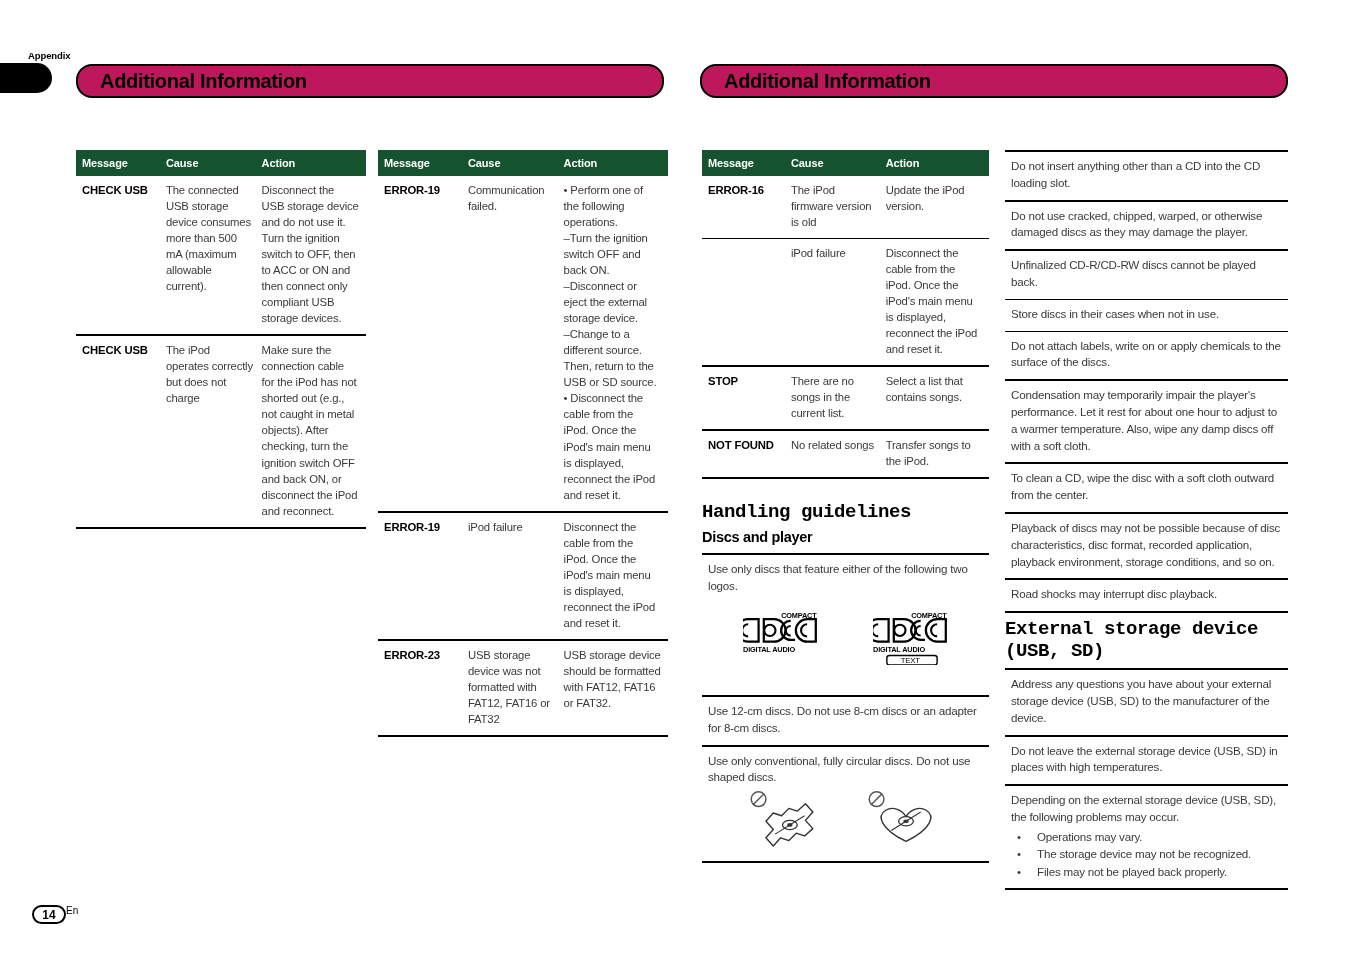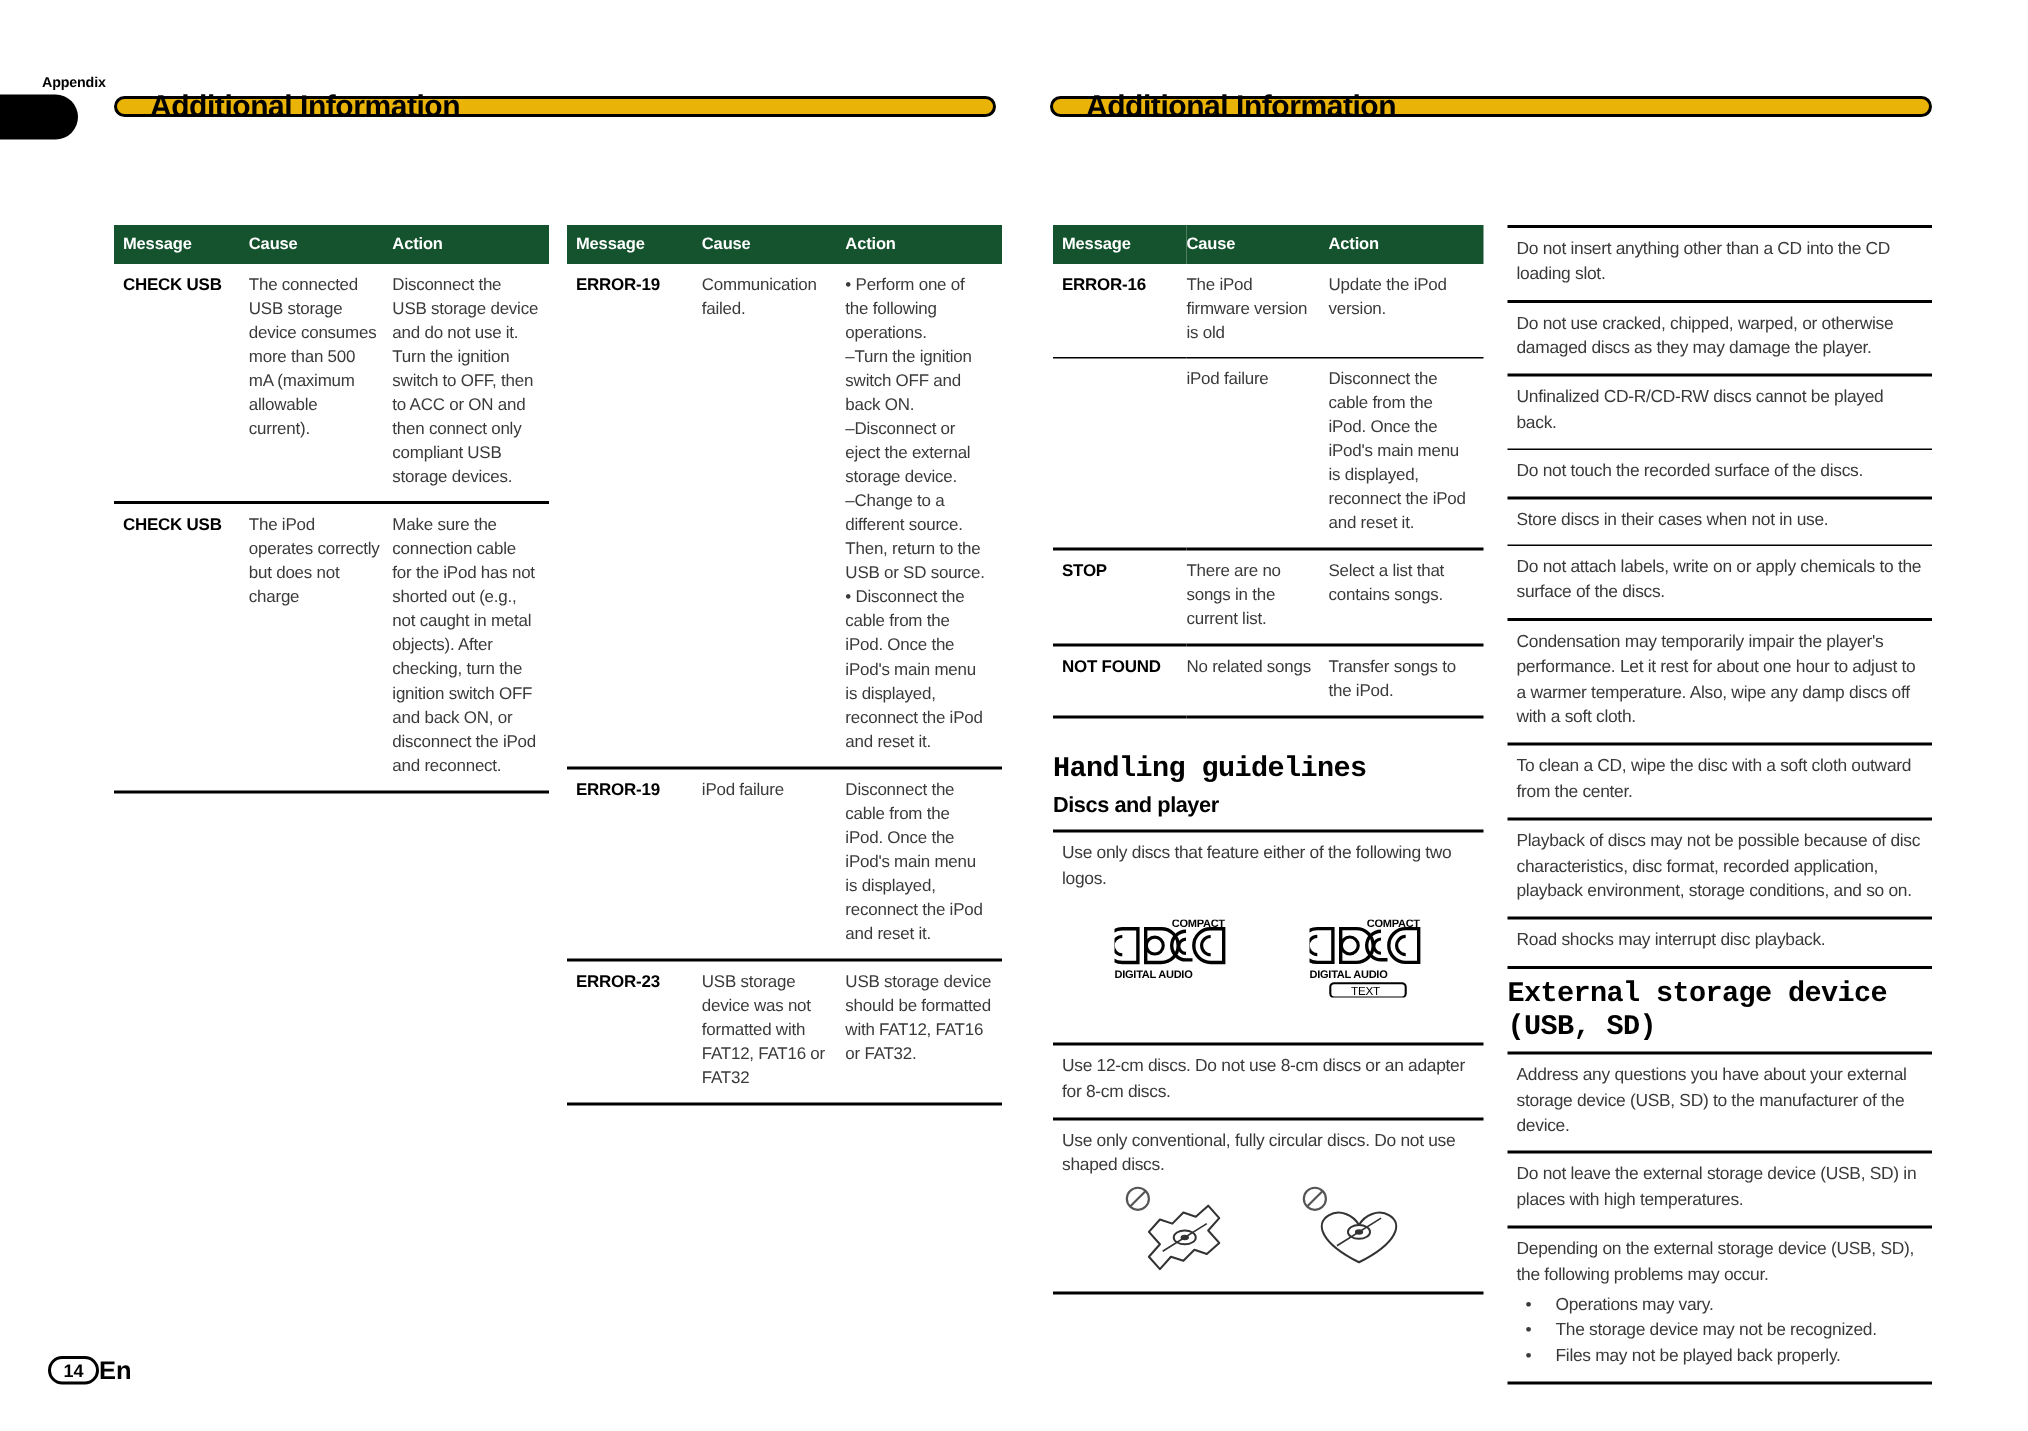--- a/index.html
+++ b/index.html
@@ -29,24 +29,24 @@
     position: absolute;
     left: 0px; top: 63px;
     width: 52px; height: 30px;
     background: #000;
     border-radius: 0 18px 18px 0;
   }
 
   
   .sect-header {
     position: absolute;
-    height: 14px;
+    height: 34px;
     border: 2px solid #000;
     border-radius: 16px;
-    background: #eab308;
+    background: #be185d;
     display: flex;
     align-items: center;
   }
   .sect-header .txt {
     padding-left: 22px;
     font-size: 20px;
     font-weight: bold;
     letter-spacing: -0.3px;
     color: #000;
   }
@@ -169,21 +169,21 @@
     left: 32px; bottom: 30px;
     display: flex; gap: 0;
   }
   .pagenum {
     width: 34px; height: 19px;
     border: 2px solid #000;
     border-radius: 11px;
     display: flex; align-items: center; justify-content: center;
     font-size: 12px; font-weight: bold; color: #000;
   }
-  .langcode { font-size: 17px; font-weight: bold; color: #000; }
+  .langcode { font-size: 10px; font-weight: normal; color: #000; }
 </style>
 </head>
 <body>
 
 <div class="page">
 
   <div class="appendix-label">Appendix</div>
   <div class="appendix-tab"></div>
 
   <div class="sect-header" id="header-left">
@@ -349,21 +349,20 @@
         </div>
       </div>
     </div>
   </div>
 
   <div class="col" id="col4">
     <div class="glist">
       <div class="gitem">Do not insert anything other than a CD into the CD loading slot.</div>
       <div class="gitem">Do not use cracked, chipped, warped, or otherwise damaged discs as they may damage the player.</div>
       <div class="gitem thin">Unfinalized CD-R/CD-RW discs cannot be played back.</div>
-      <div class="gitem">Do not touch the recorded surface of the discs.</div>
       <div class="gitem thin">Store discs in their cases when not in use.</div>
       <div class="gitem">Do not attach labels, write on or apply chemicals to the surface of the discs.</div>
       <div class="gitem">Condensation may temporarily impair the player's performance. Let it rest for about one hour to adjust to a warmer temperature. Also, wipe any damp discs off with a soft cloth.</div>
       <div class="gitem">To clean a CD, wipe the disc with a soft cloth outward from the center.</div>
       <div class="gitem">Playback of discs may not be possible because of disc characteristics, disc format, recorded application, playback environment, storage conditions, and so on.</div>
       <div class="gitem">Road shocks may interrupt disc playback.</div>
     </div>
 
     <h2 class="h-major tight">External storage device (USB, SD)</h2>
 

